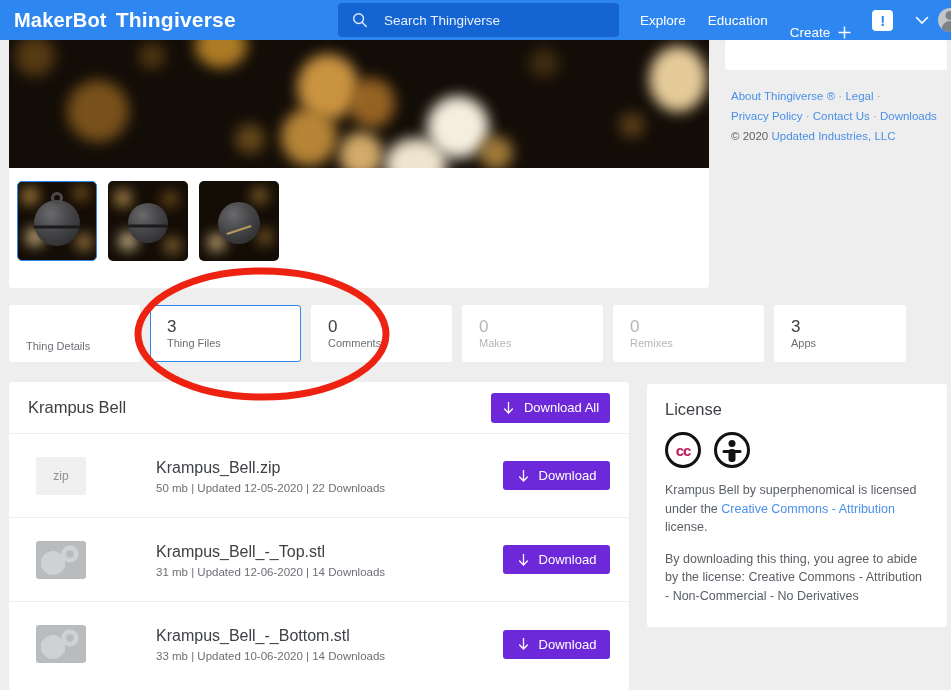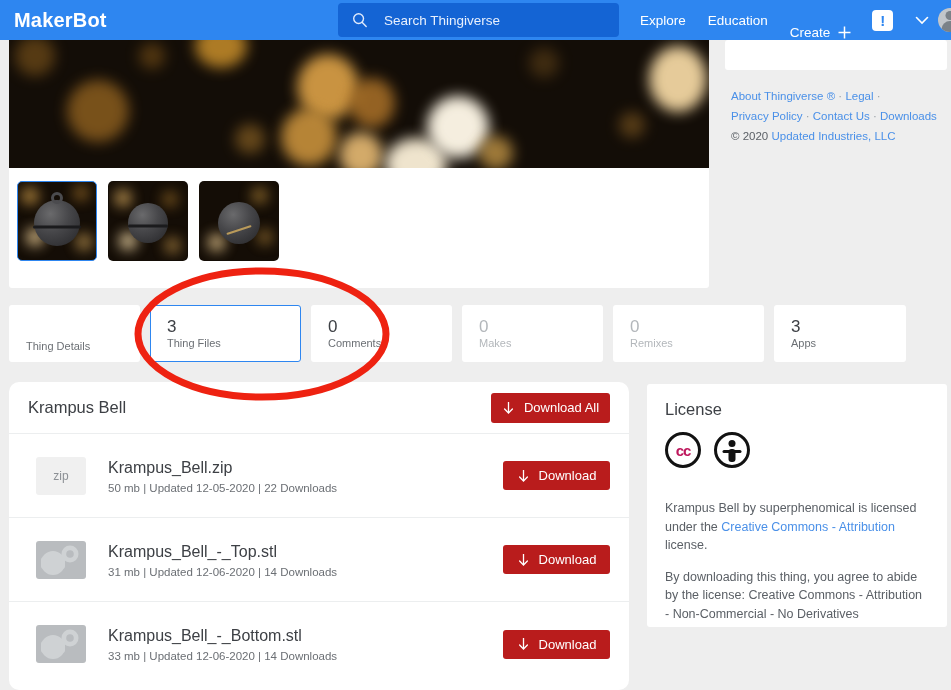--- a/index.html
+++ b/index.html
@@ -117,40 +117,41 @@
     font-size: 17px; color: #3d4045; line-height: 1.05; margin-bottom: 2px;
   }
   .tab-label { font-size: 11px; color: #6b6f74; }
   .tab.muted .tab-count, .tab.muted .tab-label { color: #b3b7bb; }
   .tab.details { justify-content: flex-end; padding-bottom: 9px; }
 
   
   .files-panel {
     position: absolute; left: 9px; top: 382px;
     width: 620px; height: 308px;
-    background: #ffffff; border-radius: 10px; overflow: hidden;
+    background: #ffffff; border-radius: 3px; overflow: hidden;
   }
   .files-head {
     height: 52px; display: flex; align-items: center;
     justify-content: space-between; padding: 0 19px;
     border-bottom: 1px solid #eceeef;
   }
   .files-title { font-size: 16.5px; color: #3d4045; }
   .btn {
-    background: #b91c1c; border-radius: 3px; color: #fff;
+    background: #6d28d9; border-radius: 3px; color: #fff;
     display: flex; align-items: center; justify-content: center;
     font-size: 13px; cursor: pointer;
   }
   .btn-all { width: 119px; height: 30px; }
   .btn-dl  { width: 107px; height: 29px; }
   .btn .dl-icon { margin-right: 9px; display: flex; }
   .file-row {
     height: 84px; display: flex; align-items: center;
     padding: 0 19px 0 27px;
     border-bottom: 1px solid #eceeef;
+    gap: 48px;
   }
   .file-row:last-child { border-bottom: none; }
   .ficon {
     width: 50px; height: 38px; border-radius: 3px; flex: none;
     display: flex; align-items: center; justify-content: center;
     position: relative; overflow: hidden;
   }
   .ficon.zip { background: #f0f0f0; color: #8c9095; font-size: 12px; }
   .ficon.stl { background: #b9bcbf; }
   .fmeta { margin-left: 22px; flex: 1; min-width: 0; }
@@ -190,40 +191,41 @@
   }
   .by-body {
     position: absolute; left: 50%; top: 14px; transform: translateX(-50%);
     width: 7px; height: 13px; background: #121212; border-radius: 3px;
   }
   .by-arms {
     position: absolute; left: 50%; top: 15px; transform: translateX(-50%);
     width: 19px; height: 3px; background: #121212; border-radius: 2px;
   }
   .lic-text {
-    font-size: 12.5px; color: #5b6066; line-height: 1.48; margin-top: 31px;
+    font-size: 12.5px; color: #5b6066; line-height: 1.48; margin-top: 13px;
   }
   .lic-text a { color: #4a90e8; text-decoration: none; }
   .lic-text.second { margin-top: 13px; }
 
   
   .annotation {
     position: absolute; left: 133px; top: 266px;
     width: 258px; height: 136px;
     pointer-events: none; z-index: 30;
   }
 </style>
 </head>
 <body>
 
 <div id="page">
 
   <div class="header">
     <div class="brand">
       <span class="brand-maker">MakerBot</span>
+      <span class="brand-thing">Thingiverse</span>
     </div>
 
     <div class="searchbox">
       <span class="search-icon">
         <svg width="16" height="16" viewBox="0 0 16 16">
           <circle cx="6.6" cy="6.6" r="4.9" fill="none" stroke="#dfeafc" stroke-width="1.4"></circle>
           <line x1="10.3" y1="10.5" x2="14.2" y2="14.6" stroke="#dfeafc" stroke-width="1.4" stroke-linecap="round"></line>
         </svg>
       </span>
       <span class="search-placeholder">Search Thingiverse</span>
@@ -392,21 +394,21 @@
         <svg width="50" height="38" viewBox="0 0 50 38">
           <circle cx="17" cy="22" r="12" fill="#cfd2d4"></circle>
           <circle cx="17" cy="22" r="5.5" fill="#b9bcbf"></circle>
           <circle cx="34" cy="13" r="8.5" fill="#cfd2d4"></circle>
           <circle cx="34" cy="13" r="3.8" fill="#b9bcbf"></circle>
           <rect x="5" y="16" width="24" height="12" rx="3" fill="#cfd2d4"></rect>
         </svg>
       </span>
       <span class="fmeta">
         <span class="fname" style="display:block;">Krampus_Bell_-_Bottom.stl</span>
-        <span class="fsub" style="display:block;">33 mb | Updated 12-06-2020 | 14 Downloads</span>
+        <span class="fsub" style="display:block;">33 mb | Updated 10-06-2020 | 14 Downloads</span>
       </span>
       <span class="btn btn-dl">
         <span class="dl-icon">
           <svg width="13" height="14" viewBox="0 0 13 14">
             <line x1="6.5" y1="1" x2="6.5" y2="11.5" stroke="#fff" stroke-width="1.3"></line>
             <polyline points="2.6,8 6.5,12 10.4,8" fill="none" stroke="#fff" stroke-width="1.3" stroke-linecap="round"></polyline>
           </svg>
         </span>
         <span>Download</span>
       </span>

